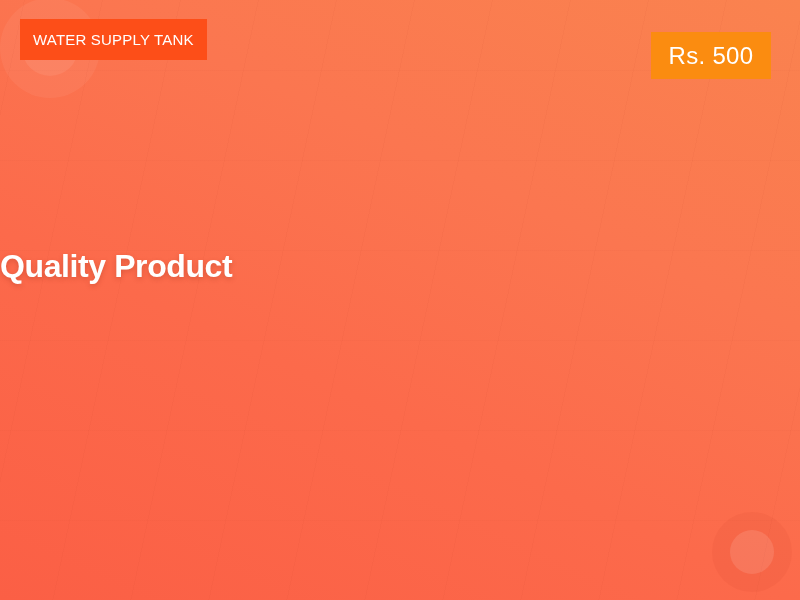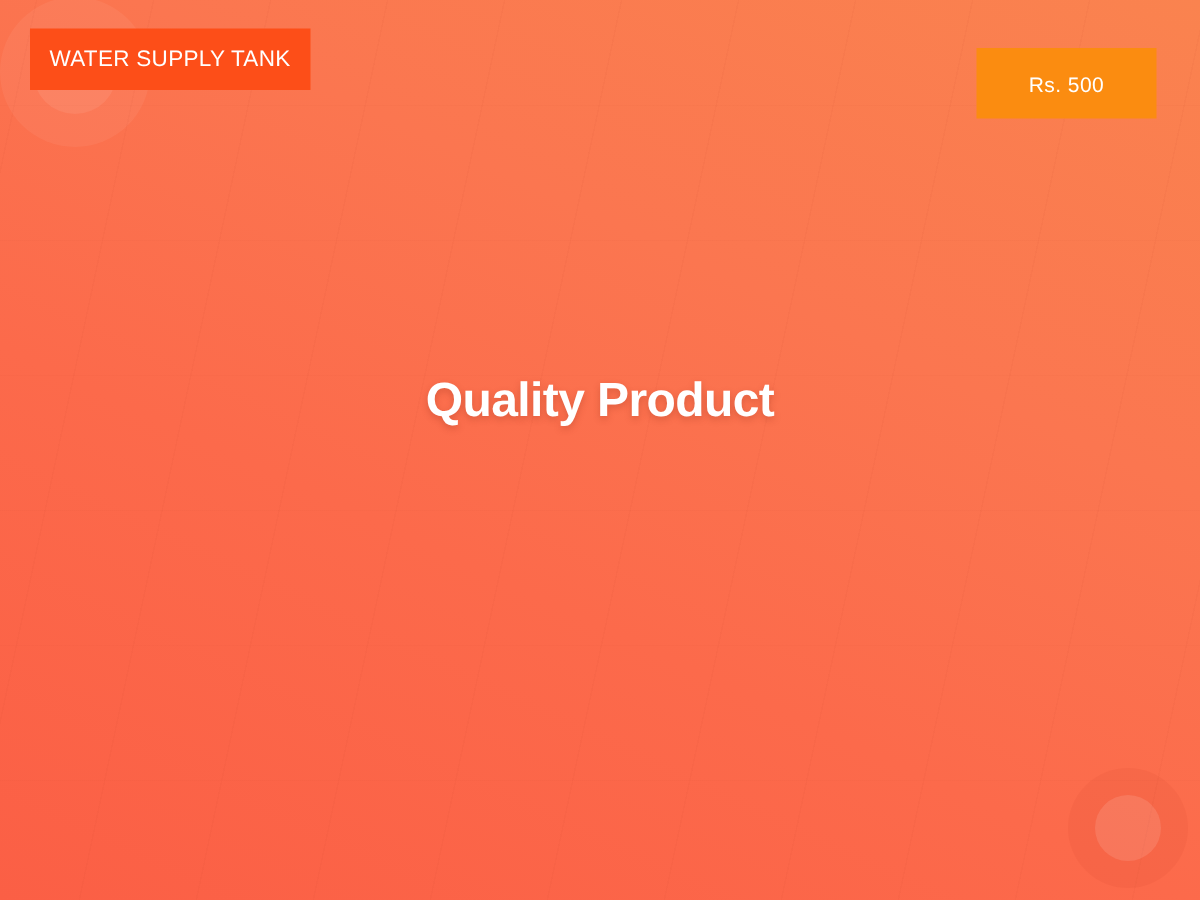--- a/index.html
+++ b/index.html
@@ -110,33 +110,32 @@
     left: 651px;
     top: 32px;
     width: 120px;
     height: 47px;
     box-sizing: border-box;
     display: flex;
     align-items: center;
     justify-content: center;
     background: #fb8c10;
     color: #ffffff;
-    font-size: 14px;
+    font-size: 24px;
     font-weight: 400;
     letter-spacing: 0.3px;
     white-space: nowrap;
   }
 
   
   #headline {
     position: absolute;
     left: 0;
     top: 248px;
     width: 800px;
-    text-align: center;
     color: #ffffff;
     font-size: 32px;
     font-weight: bold;
     letter-spacing: -0.4px;
     text-shadow: 0 2px 5px rgba(150, 45, 25, 0.30);
     white-space: nowrap;
   }
 </style>
 </head>
 <body>

